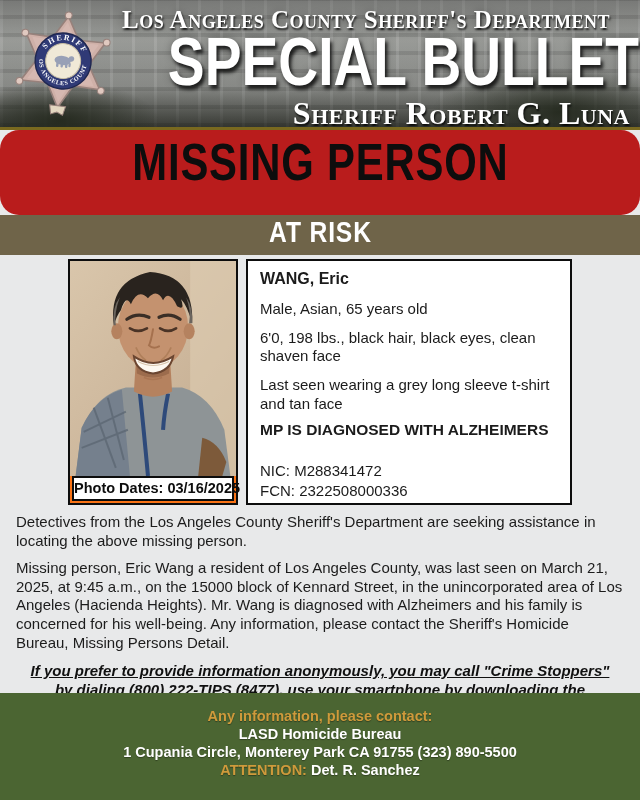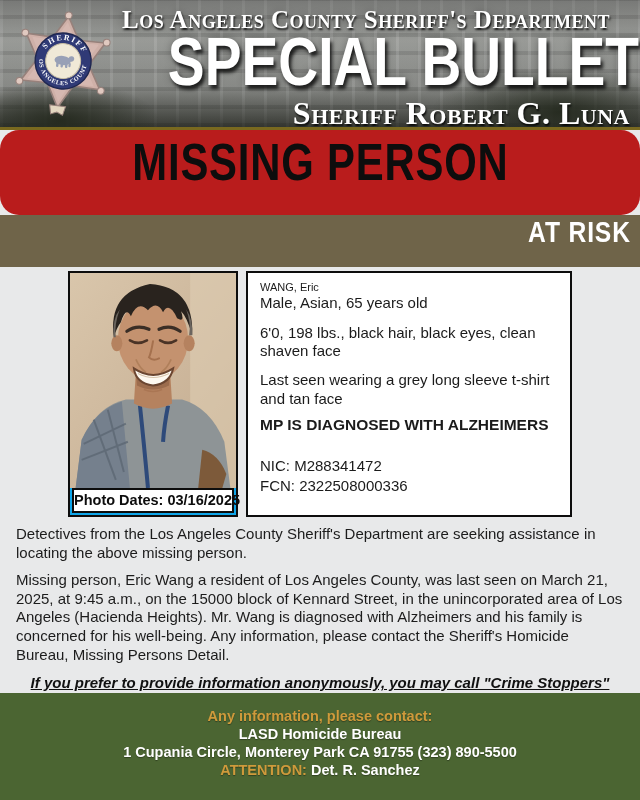--- a/index.html
+++ b/index.html
@@ -53,46 +53,46 @@
   .divider { height: 3px; background: #79691f; }
   .band-yellow {
     height: 85px; background: #b91c1c; text-align: center; overflow: hidden; border-radius: 19px;
   }
   .band-yellow span {
     display: inline-block; transform: scaleX(.82); transform-origin: center;
     font-weight: 800; font-size: 51px; line-height: 66px; color: #0d0d0d; letter-spacing: 1px;
     white-space: nowrap;
   }
   .band-olive {
-    height: 52px; background: #6f6449; text-align: right; overflow: hidden;
+    height: 40px; background: #6f6449; text-align: center; overflow: hidden;
   }
   .band-olive span {
     display: inline-block; transform: scaleX(.85); transform-origin: center;
     font-weight: 800; font-size: 29px; line-height: 35px; color: #fff; letter-spacing: 1px;
     white-space: nowrap;
   }
 
   
   .boxes { display: flex; gap: 8px; margin: 4px 68px 0; height: 246px; }
   .photo-box {
-    width: 170px; flex: 0 0 170px; background: #0ea5e9; border: 2px solid #0d0d0d;
+    width: 170px; flex: 0 0 170px; background: #f97316; border: 2px solid #0d0d0d;
     display: flex; flex-direction: column;
   }
   .photo-box svg { flex: 1 1 auto; display: block; width: 100%; }
   .photo-caption {
     margin: 0 2px 2px; border: 2px solid #0d0d0d; background: #fff;
     font-weight: bold; font-size: 14.5px; text-align: center; padding: 2px 0 3px;
     color: #0d0d0d; white-space: nowrap;
   }
   .details-box {
     flex: 1 1 auto; background: #fff; border: 2px solid #0d0d0d;
     padding: 8px 12px; color: #1b1b1b; font-size: 15px; line-height: 1.22;
     overflow: hidden;
   }
-  .details-box .d-name { font-size: 11px; font-weight: normal; }
+  .details-box .d-name { font-size: 16px; font-weight: bold; margin-bottom: 11px; }
   .details-box .d-line { margin-bottom: 11px; }
   .details-box .d-clothing { margin-bottom: 8px; }
   .details-box .d-alert { font-weight: bold; font-size: 15.5px; margin-bottom: 22px; }
   .details-box .d-nic { margin-bottom: 2px; }
 
   .body-p { margin: 8px 16px 0; font-size: 15px; line-height: 1.24; color: #1c1c1c; }
   .body-p.second { margin-top: 9px; }
 
   .tips {
     margin: 10px 24px 0; text-align: center; font-weight: bold; font-style: italic;

